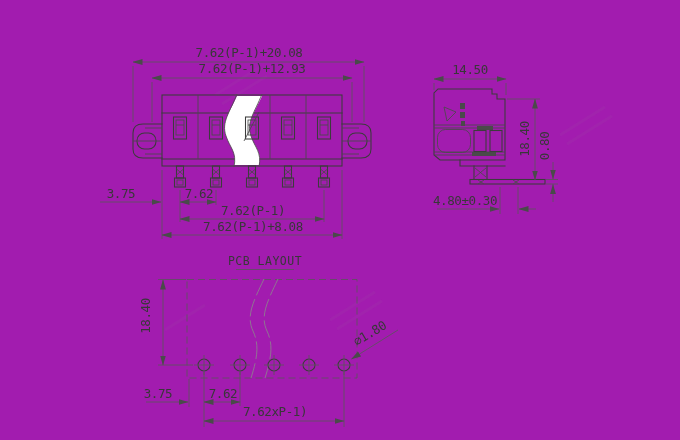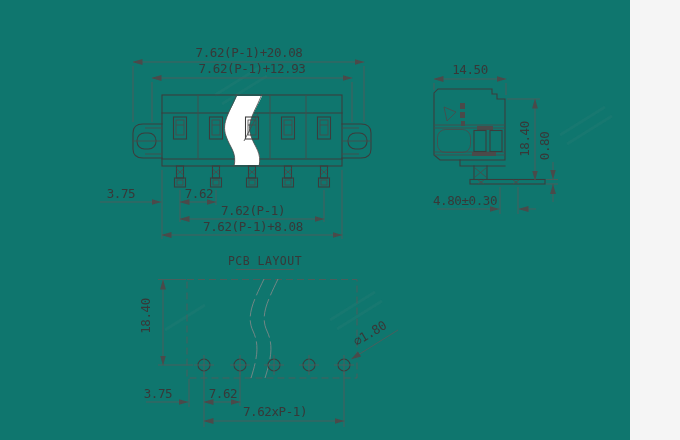--- a/index.html
+++ b/index.html
@@ -1,16 +1,16 @@
 <!DOCTYPE html>
 <html><head>
 <meta charset="utf-8">
 <style>
   html,body{margin:0;padding:0;background:#f5f5f5;}
-  .sheet{width:630px;height:440px;background:#0f766e;position:relative;overflow:hidden;}
+  .sheet{width:680px;height:440px;background:#a21caf;position:relative;overflow:hidden;}
   svg{display:block;}
   svg text{font-family:"DejaVu Sans Mono","Liberation Mono",monospace;font-size:12.5px;fill:#383838;letter-spacing:-0.4px;}
   svg text.t-small{font-size:11.5px;letter-spacing:0.5px;}
   .b{stroke:#3c3c3c;stroke-width:1.05;fill:none;stroke-linecap:square;}
   .m{stroke:#4a4a4a;stroke-width:.85;fill:none;}
   .d{stroke:#585858;stroke-width:.8;fill:none;}
   .lt{stroke:#8a8a8a;stroke-width:.8;fill:none;}
   .w{fill:#ffffff;stroke:none;}
   .mark{fill:#4a4a4a;stroke:none;}
   .wm{stroke:#9a9a9a;stroke-width:3;opacity:.06;fill:none;}

